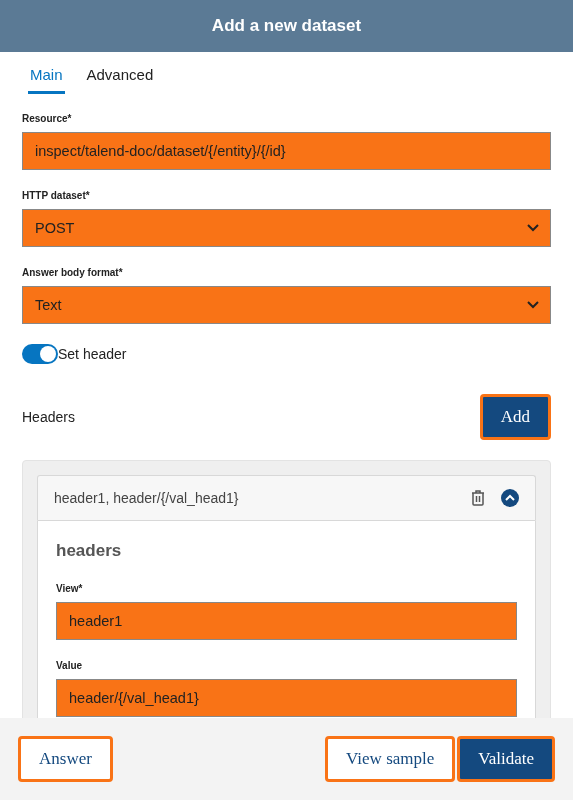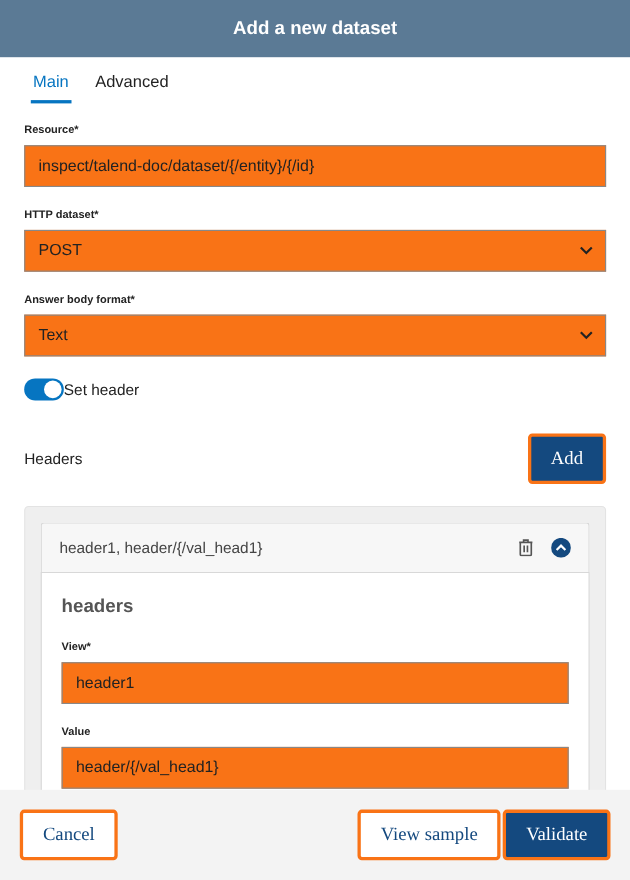--- a/index.html
+++ b/index.html
@@ -119,18 +119,18 @@
       <div class="field" style="margin-bottom:0">
         <label class="field-label">Value</label>
         <input class="input" type="text" value="header/{/val_head1}" style="">
       </div>
     </div>
   </div>
 
 </div>
 
 <div class="footer">
-  <button class="btn btn-secondary"><span>Cancel</span></button>
+  <button class="btn btn-secondary"><span>Answer</span></button>
   <div class="footer-right">
     <button class="btn btn-secondary"><span>View sample</span></button>
     <button class="btn btn-primary"><span>Validate</span></button>
   </div>
 </div>
 
 </body></html>

